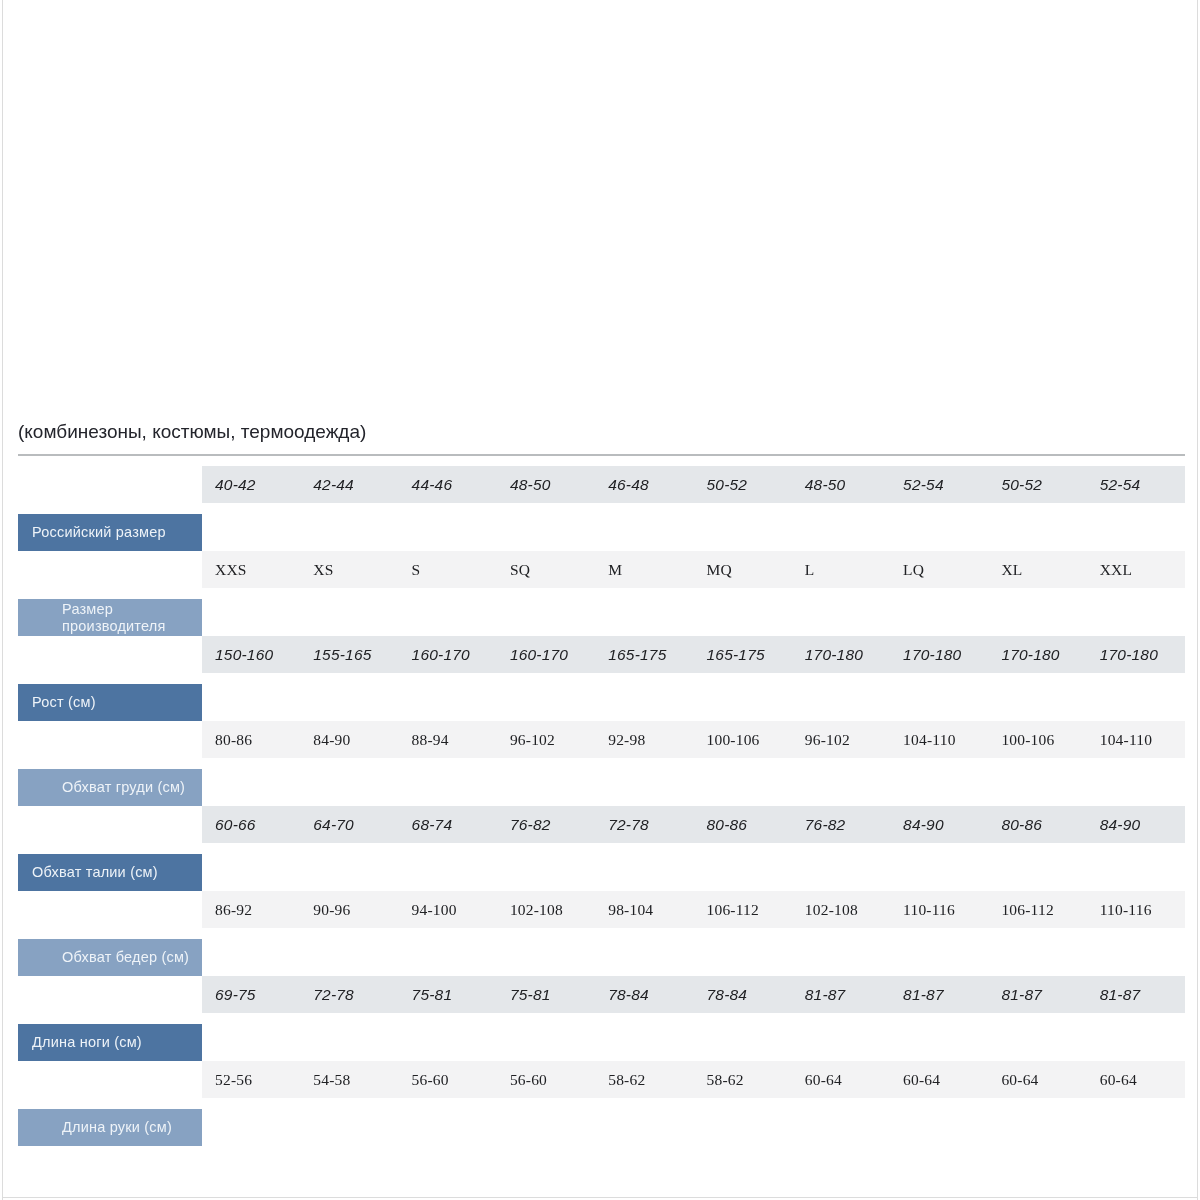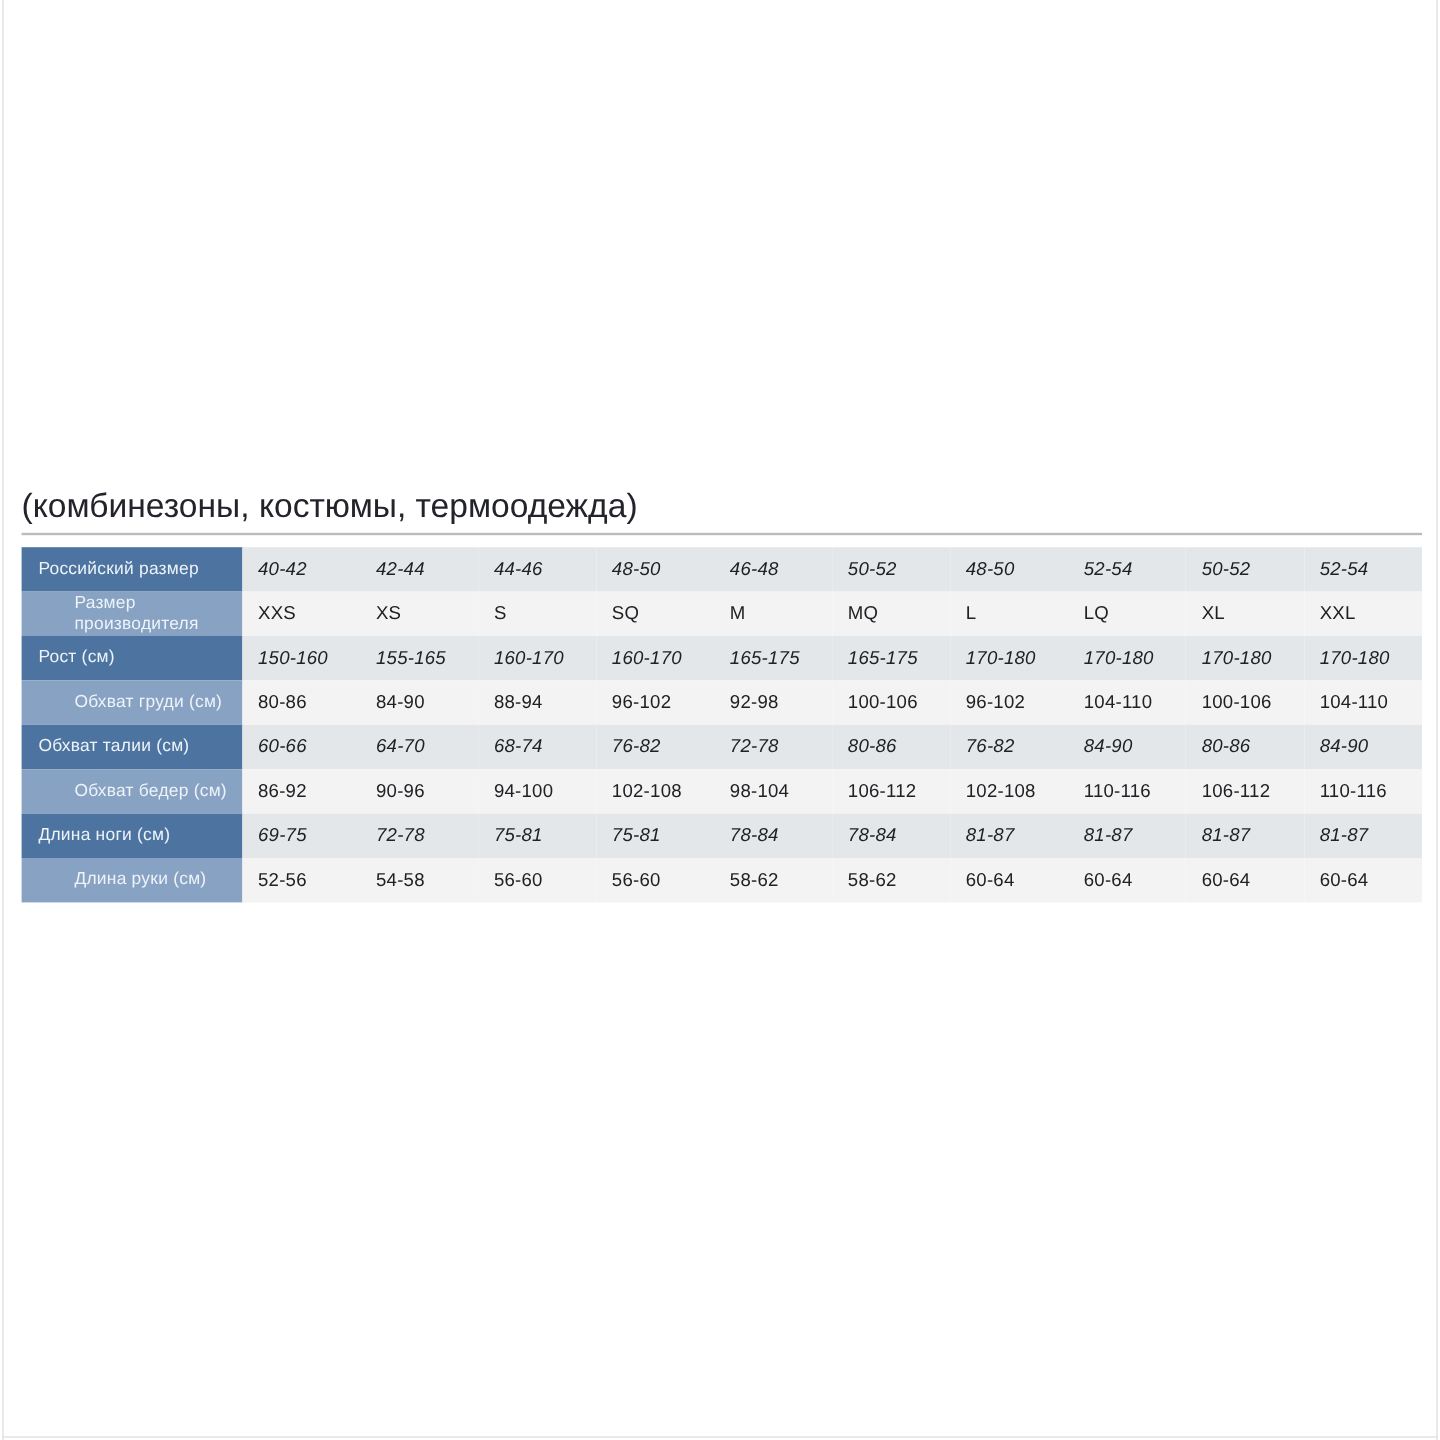--- a/index.html
+++ b/index.html
@@ -37,22 +37,22 @@
   }
   .page-title {
     margin: 0;
     font-size: 30px;
     line-height: 37px;
     font-weight: 800;
     letter-spacing: 0.2px;
     color: var(--title-text);
   }
   .page-subtitle {
-    margin: 2px 0 0 0;
-    font-size: 28px;
+    margin: 12px 0 0 0;
+    font-size: 19px;
     line-height: 33px;
     font-weight: 400;
     color: var(--title-text);
   }
   .divider {
     height: 2px;
     background: var(--divider);
     margin-top: 6px;
   }
   .size-table {
@@ -70,33 +70,34 @@
     overflow: hidden;
   }
   .label-cell {
     padding-left: 14px;
     padding-right: 6px;
     color: var(--label-text);
     font-size: 14.5px;
     font-weight: 500;
     line-height: 17px;
     letter-spacing: 0.2px;
+    margin-top: 48px;
   }
   .data-cell {
     padding-left: 13px;
     color: var(--cell-text);
     font-size: 15.5px;
     font-weight: 500;
     letter-spacing: 0.2px;
     white-space: nowrap;
   }
   .trow.odd  .label-cell { background: var(--label-dark-blue); }
   .trow.even .label-cell { background: var(--label-light-blue); padding-left: 44px; }
   .trow.odd  .data-cell  { background: var(--row-gray); font-style: italic; }
-  .trow.even .data-cell  { background: var(--row-white); }
+  .trow.even .data-cell  { background: var(--row-white); font-family: Liberation Serif, serif; }
 </style>
 </head>
 <body>
 
 <div class="edge-left"></div>
 <div class="edge-right"></div>
 <div class="edge-bottom"></div>
 
 <div class="content">
   <div class="page-subtitle">(комбинезоны, костюмы, термоодежда)</div>

